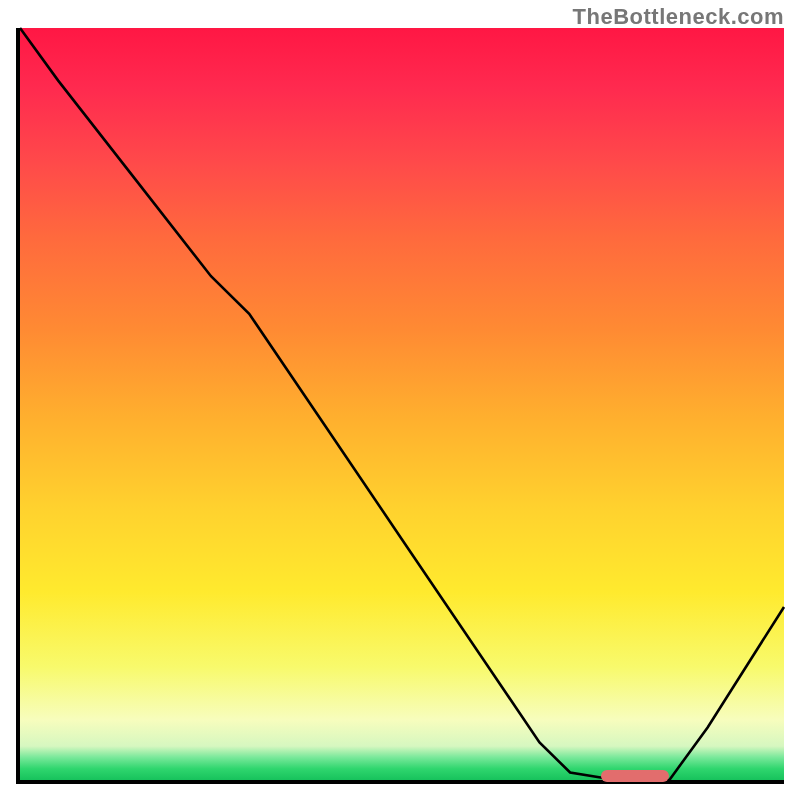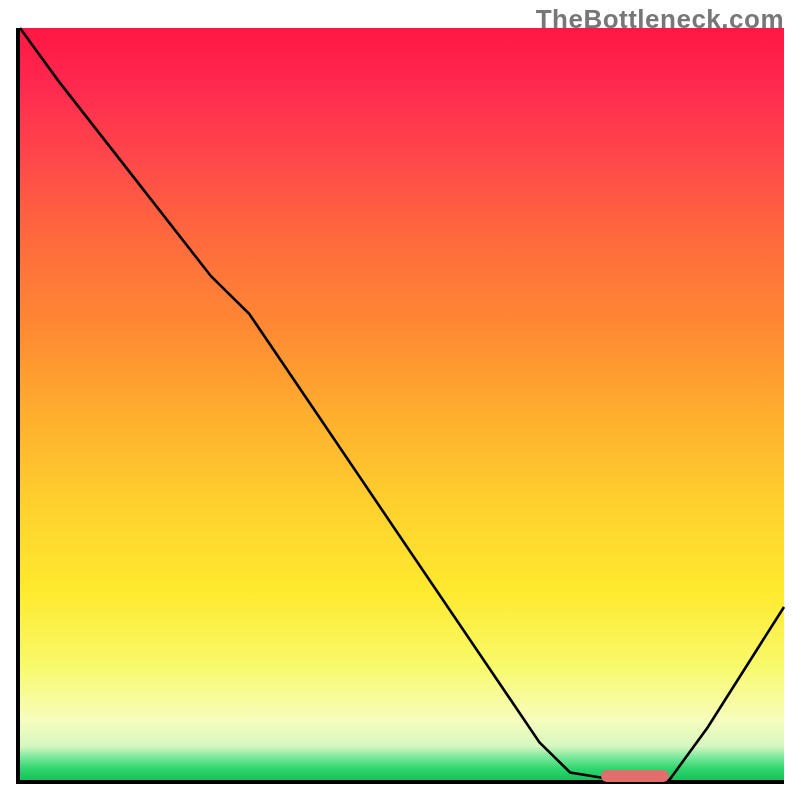--- a/index.html
+++ b/index.html
@@ -13,21 +13,21 @@
   }
   .canvas {
     position: relative;
     width: 800px;
     height: 800px;
   }
   .watermark {
     position: absolute;
     top: 4px;
     right: 16px;
-    font-size: 26px;
+    font-size: 22px;
     font-weight: 600;
     color: #777;
     letter-spacing: 0.5px;
     z-index: 5;
   }
   .plot-box {
     position: absolute;
     left: 16px;
     top: 28px;
     width: 768px;

